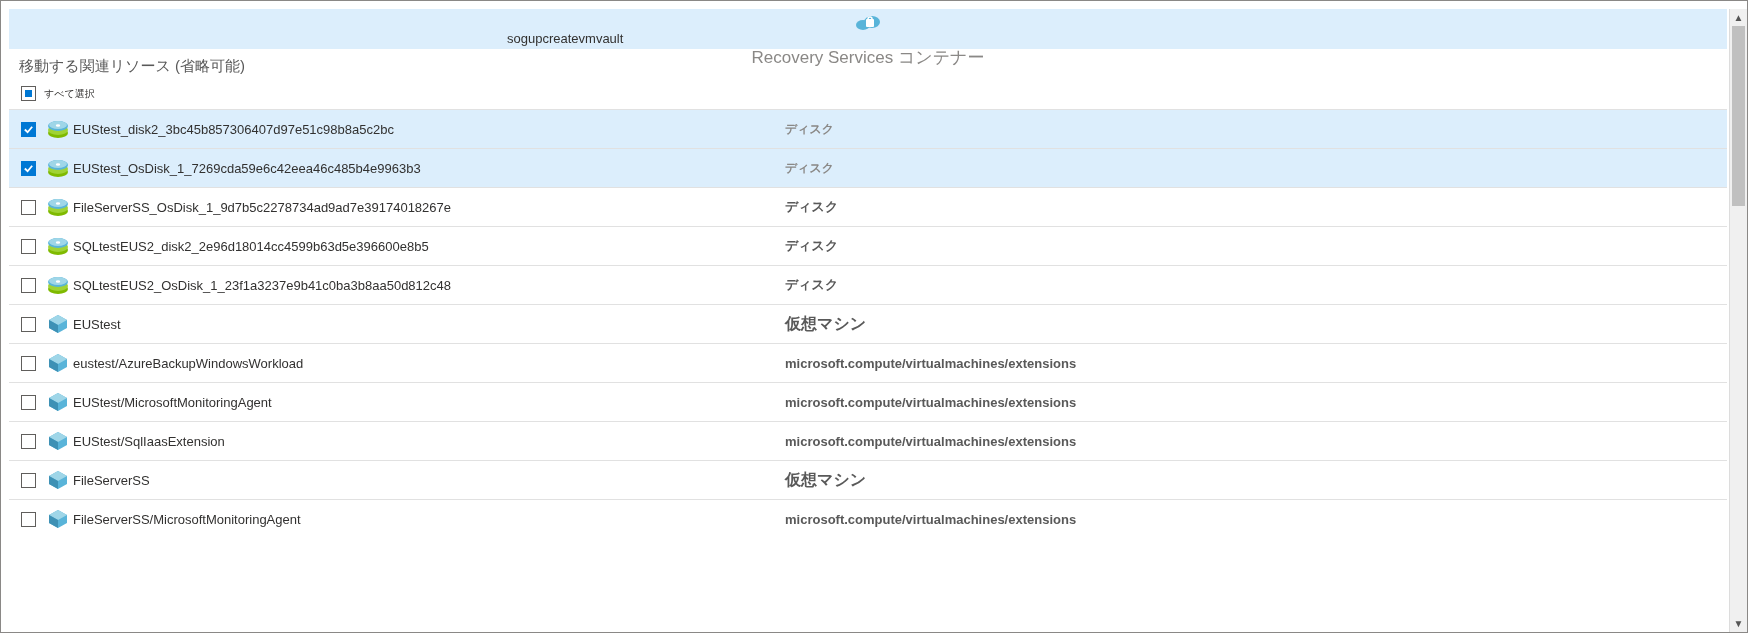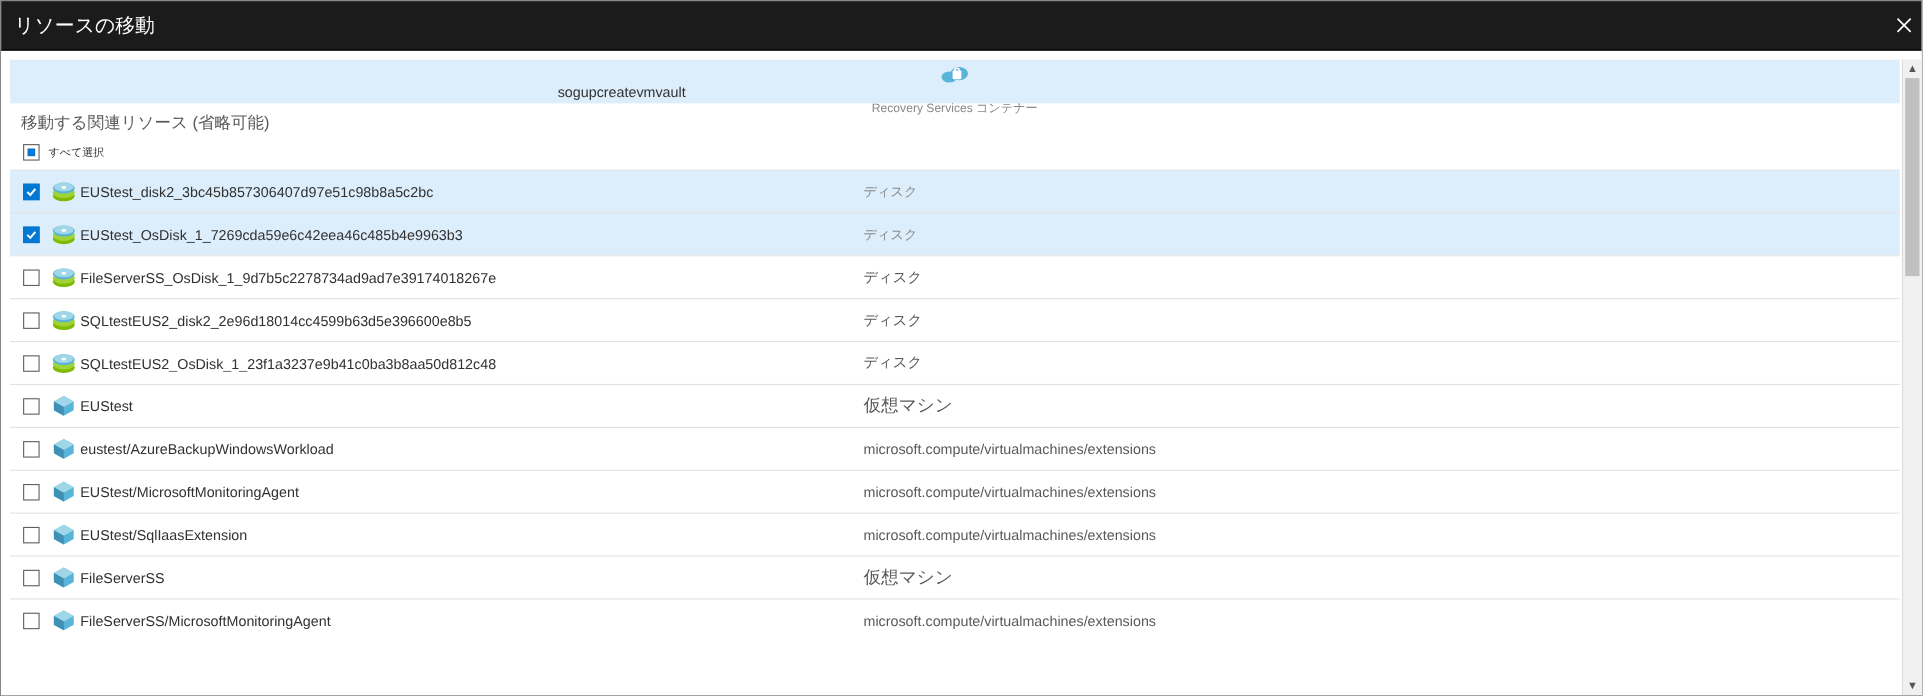--- a/index.html
+++ b/index.html
@@ -115,21 +115,21 @@
   }
   .primary-row .name {
     margin-left: 8px;
     font-size: 13px;
     color: #323130;
     flex: 0 0 auto;
     width: 730px;
   }
   .primary-row .type {
     color: #8a8886;
-    font-size: 11px;
+    font-size: 17px;
   }
   .related-title {
     font-size: 15px;
     color: #595959;
     padding: 8px 10px 6px 10px;
   }
   .select-all-row {
     display: flex;
     align-items: center;
     gap: 8px;
@@ -194,43 +194,35 @@
     width: 712px;
     font-size: 13px;
     color: #323130;
     white-space: nowrap;
     overflow: hidden;
     text-overflow: ellipsis;
   }
   .row .type-col {
     font-size: 13px;
     color: #595959;
+    font-weight: bold;
   }
   .row.selected .type-col {
     color: #8a8886;
     font-size: 12px;
   }
   
   .icon-vault svg, .icon-disk svg, .icon-cube svg {
     display: block;
   }
 </style>
 </head>
 <body>
 
 <div class="frame">
-  <div class="header">
-    <span>リソースの移動</span>
-    <span class="close">
-      <svg width="14" height="14" viewBox="0 0 14 14">
-          <line x1="1" y1="1" x2="13" y2="13" stroke="#fff" stroke-width="1.5"></line>
-          <line x1="13" y1="1" x2="1" y2="13" stroke="#fff" stroke-width="1.5"></line>
-        </svg>
-    </span>
-  </div>
 
   <div class="content-wrap">
     <div class="content">
 
 
       <div class="primary-row">
         <span class="icon icon-vault">
           <svg width="26" height="18" viewBox="0 0 26 18">
             <ellipse cx="8" cy="12" rx="7" ry="5" fill="#59b4d9"></ellipse>
             <ellipse cx="17" cy="9" rx="8" ry="6" fill="#59b4d9"></ellipse>

